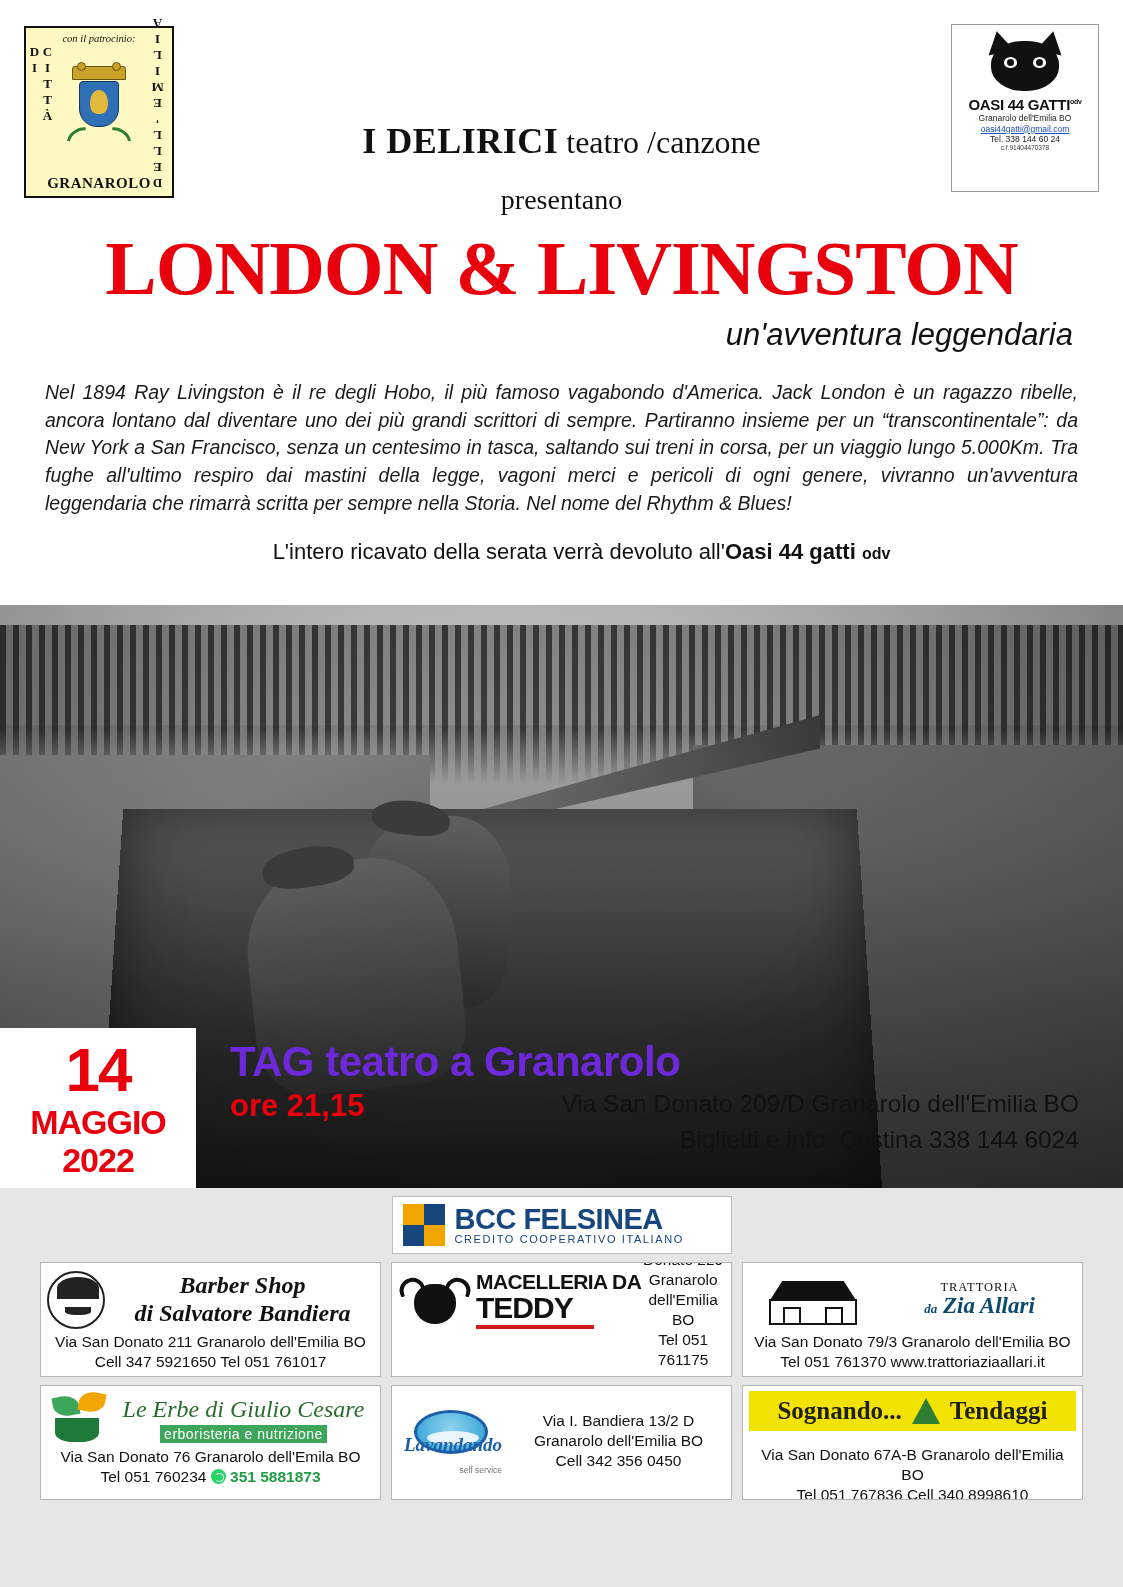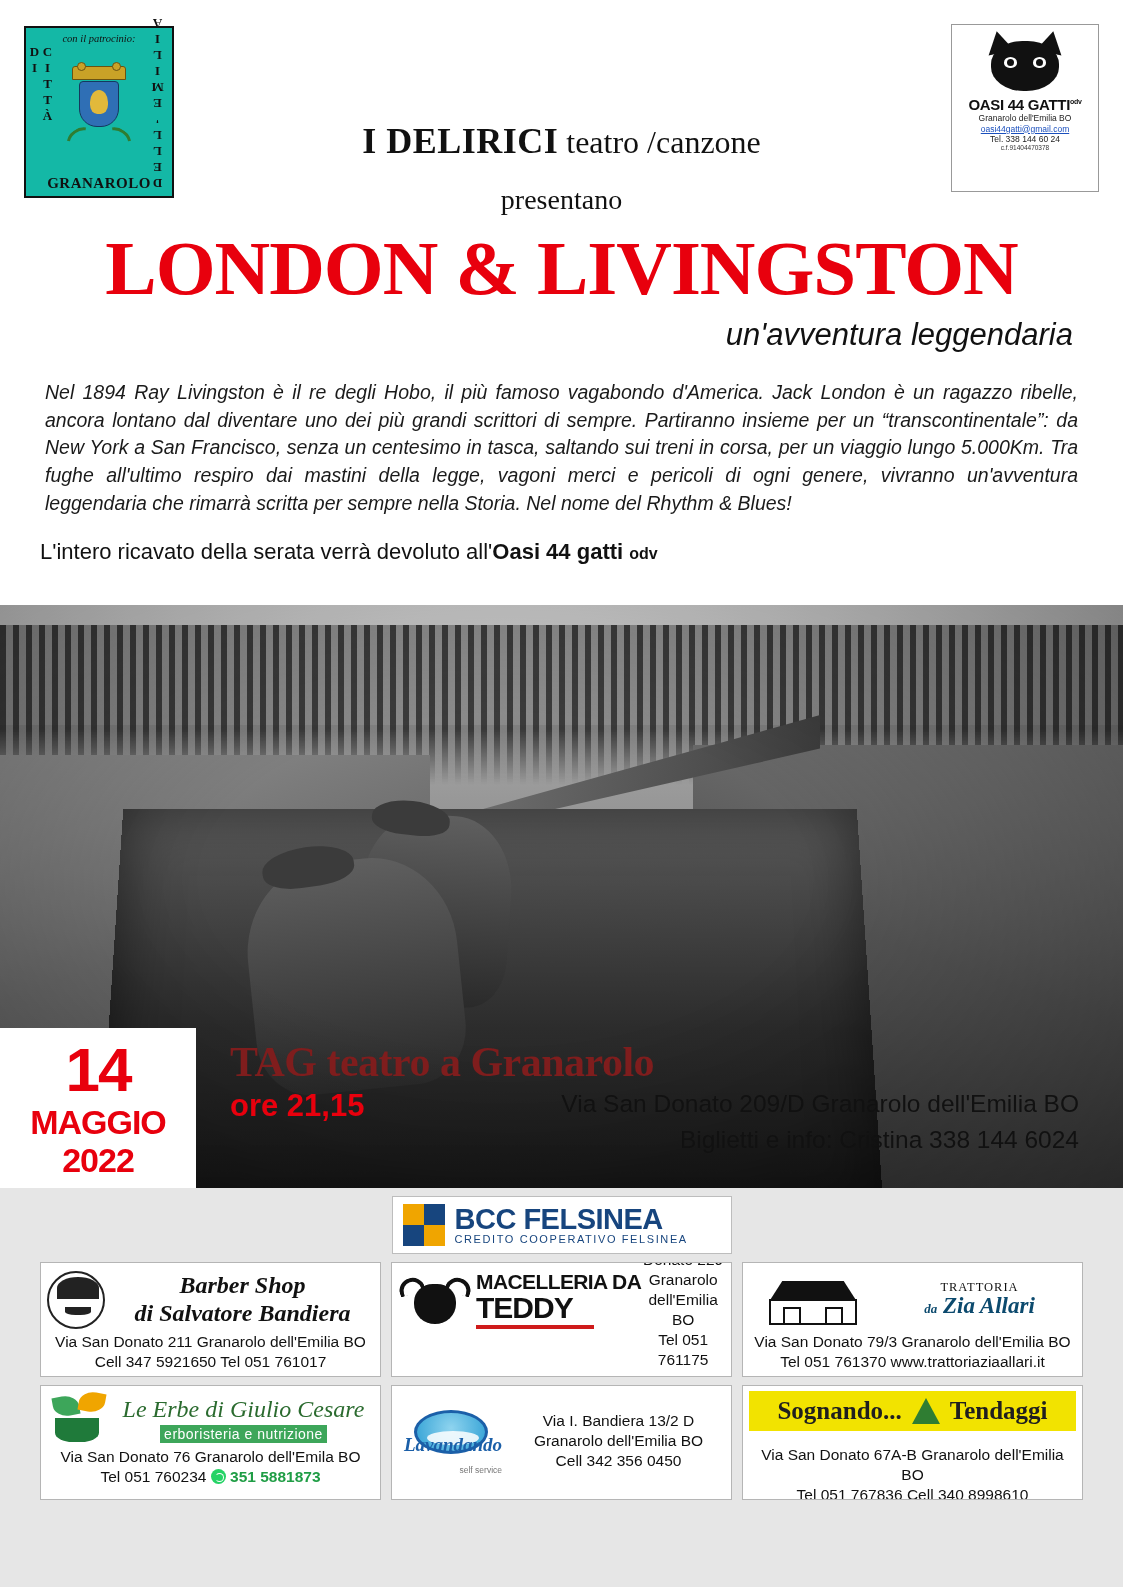--- a/index.html
+++ b/index.html
@@ -26,21 +26,21 @@
   }
 
   
   .patrocinio {
     position: absolute;
     left: 24px;
     top: 26px;
     width: 150px;
     height: 172px;
     border: 2px solid #111;
-    background: #14b8a6;
+    background: #fef9c3;
     display: flex;
     flex-direction: column;
     align-items: center;
     justify-content: flex-start;
     padding-top: 5px;
   }
   .patrocinio .patro-small {
     font-size: 10.5px;
     font-style: italic;
     color: #111;
@@ -249,20 +249,21 @@
   .synopsis {
     margin: 26px 45px 0 45px;
     font-family: "Liberation Sans", sans-serif;
     font-style: italic;
     font-size: 19.5px;
     line-height: 1.42;
     color: #1a1a1a;
     text-align: justify;
   }
   .devolution {
+    text-align: center;
     margin-top: 22px;
     font-family: "Liberation Sans", sans-serif;
     font-size: 22px;
     color: #111;
     padding-left: 40px;
   }
   .devolution .strong { font-weight: bold; }
   .devolution .odv { font-size: 16px; font-weight: bold; }
 
   
@@ -352,24 +353,24 @@
   .date-day { font-size: 62px; letter-spacing: -2px; }
   .date-month { font-size: 34px; margin-top: 4px; letter-spacing: -1px; }
   .date-year { font-size: 34px; margin-top: 4px; letter-spacing: -1px; }
   .venue-right {
     flex: 1;
     position: relative;
     padding-left: 34px;
     padding-top: 10px;
   }
   .venue-title {
-    font-family: Liberation Serif, serif;
+    font-family: Liberation Sans, sans-serif;
     font-weight: bold;
     font-size: 42px;
-    color: #7f1d1d;
+    color: #6d28d9;
     letter-spacing: -0.5px;
   }
   .venue-time {
     font-family: "Liberation Sans", sans-serif;
     font-weight: bold;
     font-size: 31px;
     color: #e8000d;
     margin-top: 2px;
   }
   .venue-addr-block {
@@ -793,21 +794,21 @@
 
     <div class="bcc">
       <div class="bcc-mark">
           <i></i>
           <i></i>
           <i></i>
           <i></i>
         </div>
       <div class="bcc-text">
         <div class="bcc-name">BCC FELSINEA</div>
-        <div class="bcc-sub">CREDITO COOPERATIVO FELSINEA</div>
+        <div class="bcc-sub">CREDITO COOPERATIVO ITALIANO</div>
       </div>
     </div>
 
     <div class="sponsor-row">
 
       <div class="sponsor">
         <div class="sp-top">
           <div class="barber-face"></div>
           <div class="barber-name">
             <div>Barber Shop</div>

